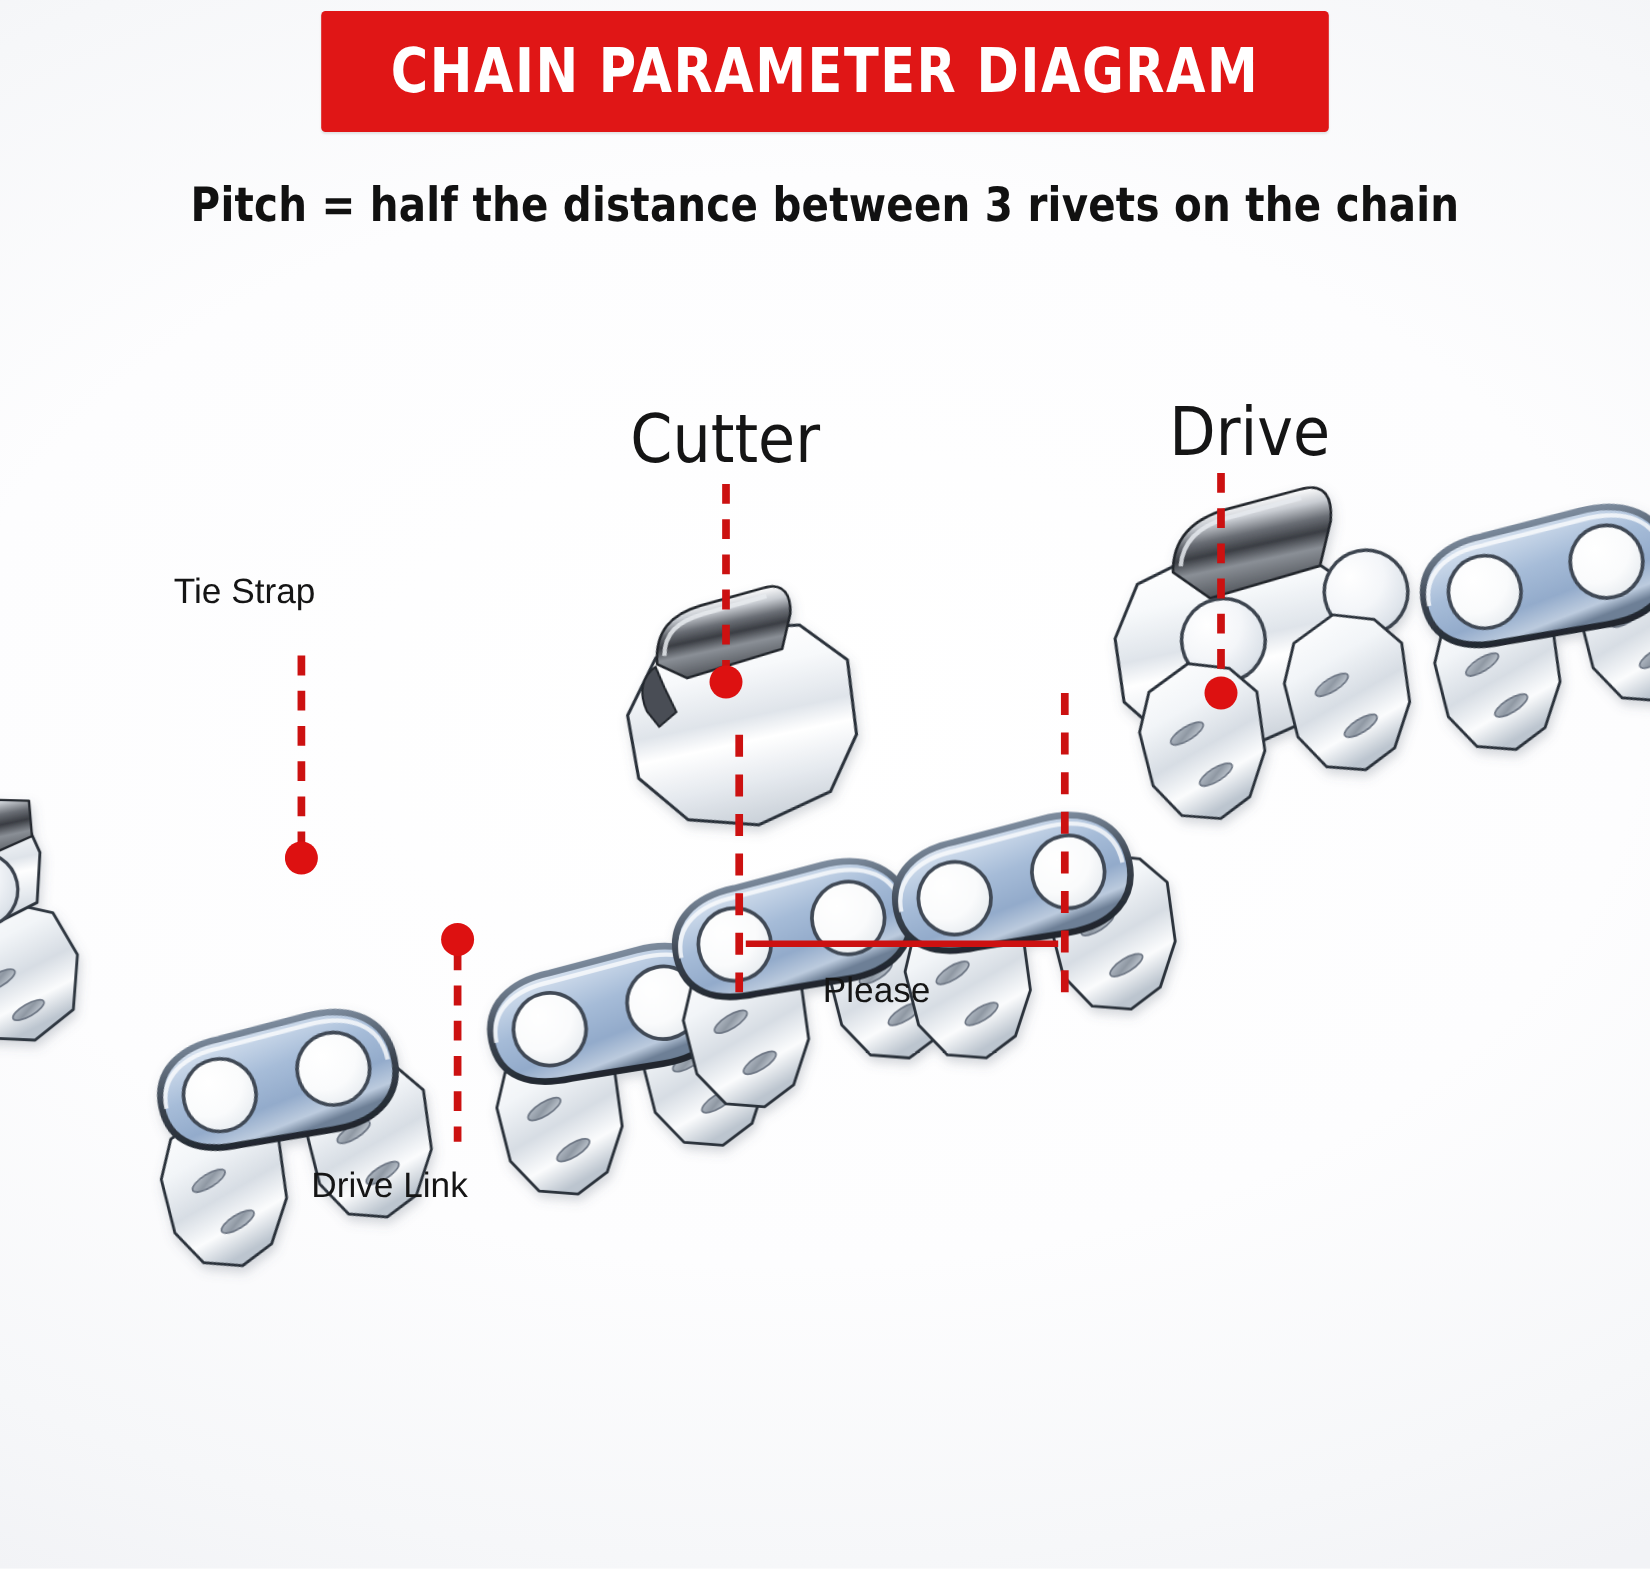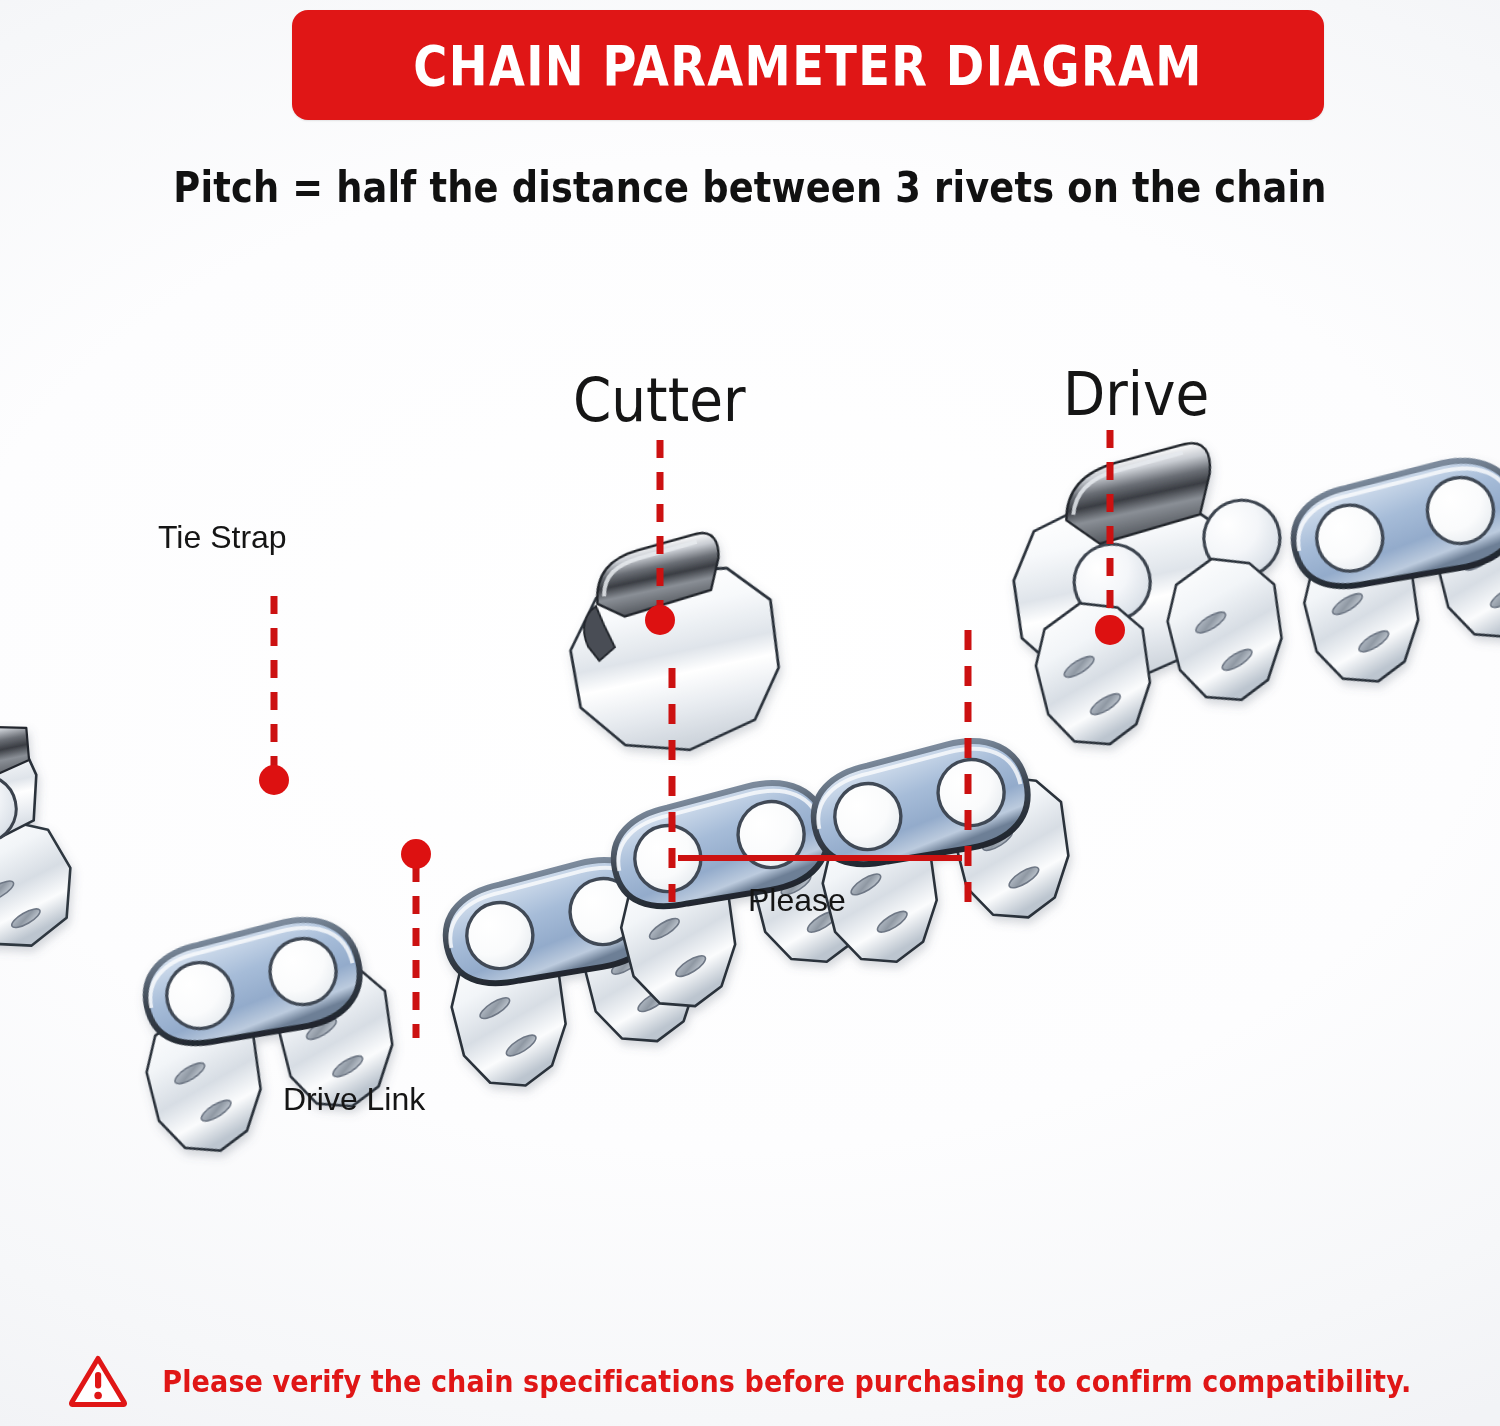--- a/index.html
+++ b/index.html
@@ -15,23 +15,23 @@
     width:1500px;height:1426px;
     background:
       radial-gradient(ellipse 1400px 900px at 48% 46%, #ffffff 0%, #fdfdfe 55%, #f6f7f9 85%, #f2f3f6 100%);
     overflow:hidden;
   }
 
   
   #title-banner{
     position:absolute;
     left:292px; top:10px;
-    width:1032px; height:110px;
+    width:916px; height:110px;
     background:#e01616;
-    border-radius:16px;
+    border-radius:4px;
     display:flex;align-items:center;justify-content:center;
     box-shadow:0 1px 2px rgba(0,0,0,.10);
   }
   #title-banner .tx{
     color:#ffffff;
     font-family:"Liberation Sans Narrow","DejaVu Sans Condensed","Liberation Sans",sans-serif;
     font-weight:bold;
     font-size:56px;
     letter-spacing:1.5px;
     transform:scaleX(.92);
@@ -72,21 +72,21 @@
     line-height:1;
   }
   .callout.narrow{
     font-family:"Liberation Sans Narrow","DejaVu Sans Condensed","Liberation Sans",sans-serif;
     font-size:61px;
   }
   #label-tie-strap{ left:158px; top:521px; }
   #label-cutter  { left:573px; top:369px; }
   #label-rivet   { left:1063px; top:363px; }
   #label-pitch   { left:748px; top:884px; }
-  #label-drive-link{ left:283px; top:1061px;margin-top:22px; }
+  #label-drive-link{ left:283px; top:1061px; }
 
   
   #footer-warning{
     position:absolute;
     left:0;top:1348px;width:1500px;height:66px;
     display:flex;align-items:center;justify-content:center;
     gap:16px;
   }
   #warn-icon{width:58px;height:52px;display:block;flex:0 0 auto;}
   #footer-warning .wtext{
@@ -307,22 +307,14 @@
       </g>
     </svg>
   </div>
 
   <div class="callout" id="label-tie-strap">Tie Strap</div>
   <div class="callout narrow" id="label-cutter">Cutter</div>
   <div class="callout narrow" id="label-rivet">Drive</div>
   <div class="callout" id="label-drive-link">Drive Link</div>
   <div class="callout" id="label-pitch">Please</div>
 
-  <div id="footer-warning">
-    <svg id="warn-icon" viewBox="0 0 58 52">
-      <path d="M29 3.5 L55 47 Q56.5 49.6 53.6 49.6 L4.4 49.6 Q1.5 49.6 3 47 Z" fill="#ffffff" stroke="#e01616" stroke-width="5" stroke-linejoin="round"></path>
-      <rect x="26" y="17" width="6.2" height="16.5" rx="3" fill="#e01616"></rect>
-      <circle cx="29.1" cy="40.5" r="3.8" fill="#e01616"></circle>
-    </svg>
-    <span class="wtext">Please verify the chain specifications before purchasing to confirm compatibility.</span>
-  </div>
 
 </div>
 
 </body></html>

